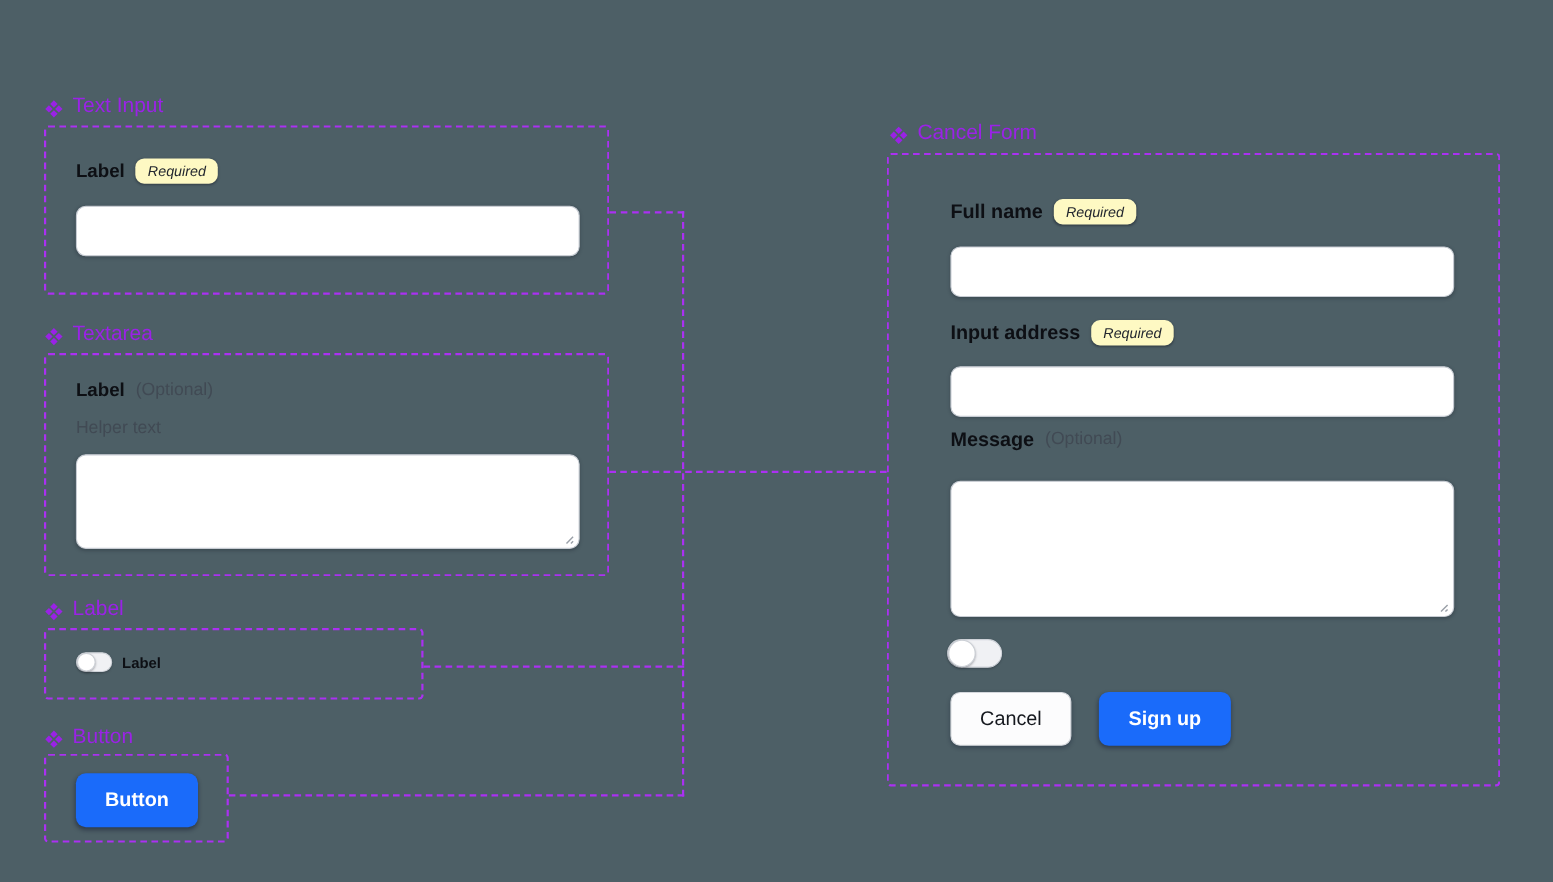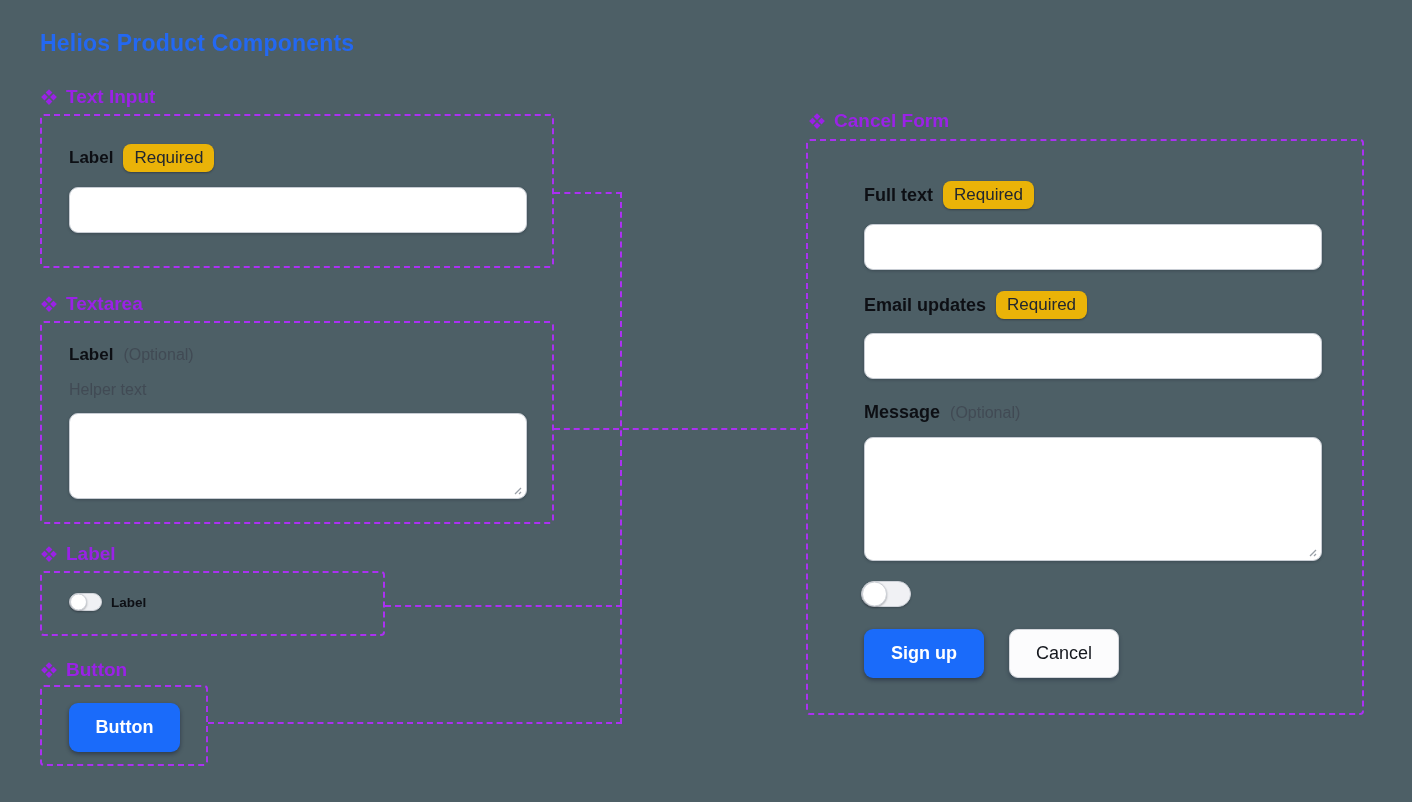--- a/index.html
+++ b/index.html
@@ -14,37 +14,37 @@
   }
   *{margin:0;padding:0;box-sizing:border-box;}
   html,body{background:#333;}
   body{font-family:"Liberation Sans","DejaVu Sans",sans-serif;}
   .canvas{position:relative;width:1412px;height:802px;background:var(--background);overflow:hidden;}
 
   .page-title{position:absolute;font-size:23px;font-weight:700;letter-spacing:.2px;}
   .page-title.left{left:40px;top:30px;color:var(--left_title_blue);}
   .page-title.right{left:808px;top:30px;color:var(--right_title_black);}
 
-  .section-head{position:absolute;display:flex;align-items:center;gap:8px;
-    font-size:19px;font-weight:700;color:var(--component_purple);}
+  .section-head{position:absolute;display:flex;align-items:flex-end;gap:8px;
+    font-size:19px;font-weight:400;color:var(--component_purple);}
   .section-head svg{flex:0 0 auto;}
 
   .frame{position:absolute;border:2px dashed var(--connector_purple);border-radius:4px;}
 
   .connector{position:absolute;}
   .connector.h{border-top:2px dashed var(--connector_purple);height:0;}
   .connector.v{border-left:2px dashed var(--connector_purple);width:0;}
 
   .lbl{font-weight:700;color:var(--label_black);}
   .lbl-17{font-size:17px;}
   .lbl-18{font-size:18px;}
   .muted{font-weight:400;color:var(--muted_gray);}
 
-  .badge{display:inline-block;background:#eab308;color:#23272f;font-size:17px;font-weight:400;
-    padding:4px 11px;border-radius:8px;box-shadow:0 1px 2px rgba(10,10,20,.35);}
+  .badge{display:inline-block;background:#fef9c3;color:#23272f;font-size:13px;font-weight:400;
+    padding:4px 11px;border-radius:8px;box-shadow:0 1px 2px rgba(10,10,20,.35);font-style:italic;}
 
   .row{position:absolute;display:flex;align-items:center;gap:10px;white-space:nowrap;}
 
   .ui-input{position:absolute;background:#fff;border:1.5px solid #c7ccd3;border-radius:9px;
     box-shadow:0 1px 3px rgba(15,20,30,.25);font-size:16px;padding:0 12px;color:#15181e;}
 
   .ui-textarea-wrap{position:absolute;background:#fff;border:1.5px solid #c7ccd3;border-radius:9px;
     box-shadow:0 1px 3px rgba(15,20,30,.25);}
   .ui-textarea-wrap textarea{position:absolute;inset:6px 10px;border:none;resize:none;background:transparent;
     font-family:inherit;font-size:15px;width:calc(100% - 20px);height:calc(100% - 12px);}
@@ -65,21 +65,20 @@
   .toggle.sm{width:33px;height:18px;}
   .toggle.sm .knob{width:17px;height:17px;}
   .toggle.lg{width:50px;height:26px;}
   .toggle.lg .knob{width:25px;height:25px;}
 </style>
 </head>
 <body>
 
 <div class="canvas">
 
-  <div class="page-title left">Helios Product Components</div>
 
   <div class="connector h" style="left:554px;top:192px;width:68px;"></div>
   <div class="connector v" style="left:620px;top:192px;height:532px;"></div>
   <div class="connector h" style="left:554px;top:428px;width:252px;"></div>
   <div class="connector h" style="left:385px;top:605px;width:237px;"></div>
   <div class="connector h" style="left:208px;top:722px;width:414px;"></div>
 
   <div class="section-head" style="left:40px;top:86px;">
     <svg viewBox="0 0 24 24" width="18" height="18" fill="currentColor">
         <path d="M12 1.5 16.5 6 12 10.5 7.5 6z"></path>
@@ -156,47 +155,47 @@
         <path d="M12 1.5 16.5 6 12 10.5 7.5 6z"></path>
         <path d="M6 7.5 10.5 12 6 16.5 1.5 12z"></path>
         <path d="M18 7.5 22.5 12 18 16.5 13.5 12z"></path>
         <path d="M12 13.5 16.5 18 12 22.5 7.5 18z"></path>
       </svg>
     <span>Cancel Form</span>
   </div>
   <div class="frame" style="left:806px;top:139px;width:558px;height:576px;">
 
     <div class="row" style="left:56px;top:40px;">
-      <span class="lbl lbl-18">Full text</span>
+      <span class="lbl lbl-18">Full name</span>
       <span class="badge">Required</span>
     </div>
     <input class="ui-input" style="left: 56px; top: 83px; width: 458px; height: 46px;">
 
     <div class="row" style="left:56px;top:150px;">
-      <span class="lbl lbl-18">Email updates</span>
+      <span class="lbl lbl-18">Input address</span>
       <span class="badge">Required</span>
     </div>
     <input class="ui-input" style="left: 56px; top: 192px; width: 458px; height: 46px;">
 
-    <div class="row" style="left:56px;top:261px;">
+    <div class="row" style="left:56px;top:248px;">
       <span class="lbl lbl-18">Message</span>
       <span class="muted" style="font-size:16px;">(Optional)</span>
     </div>
     <div class="ui-textarea-wrap" style="left:56px;top:296px;width:458px;height:124px;">
       <textarea style=""></textarea>
       <svg class="resize-handle" width="11" height="11" viewBox="0 0 11 11">
           <path d="M10 4 4 10 M10 8 8 10" stroke="#9aa0a8" stroke-width="1.3" fill="none"></path>
         </svg>
     </div>
 
     <div class="row" style="left:53px;top:440px;gap:14px;">
       <span class="toggle lg">
           <span class="knob"></span>
         </span>
     </div>
 
     <div class="row" style="left:56px;top:488px;gap:25px;">
+      <button class="btn btn-secondary" style="width:110px;height:49px;">Cancel</button>
       <button class="btn btn-primary" style="width:120px;height:49px;">Sign up</button>
-      <button class="btn btn-secondary" style="width:110px;height:49px;">Cancel</button>
     </div>
   </div>
 
 </div>
 
 </body></html>

